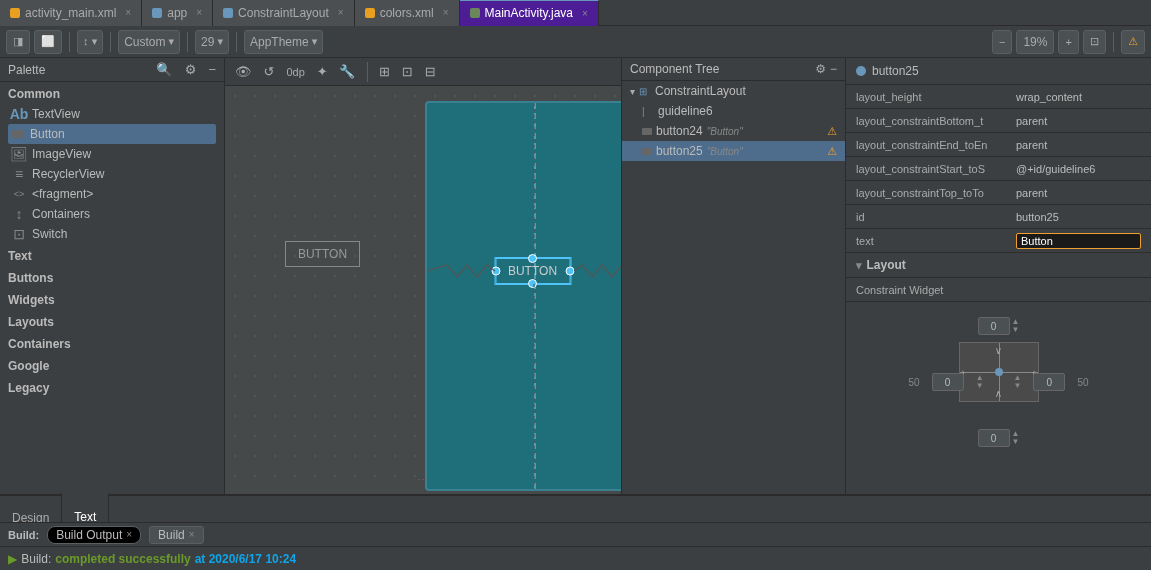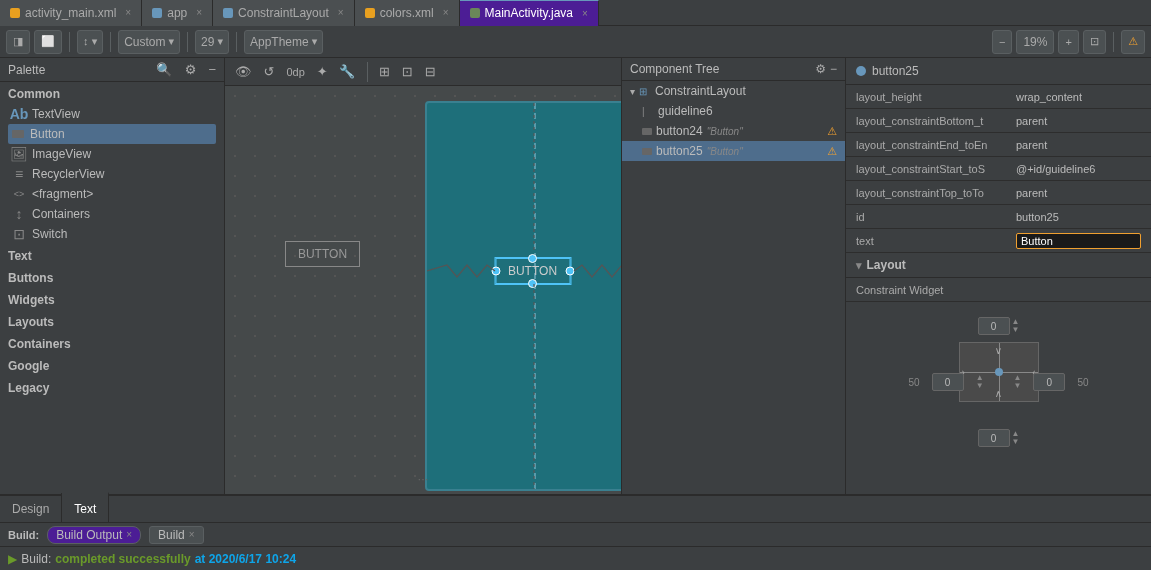--- a/index.html
+++ b/index.html
@@ -174,21 +174,21 @@
       position: absolute; top: 50%; left: 50%; transform: translate(-50%,-50%);
       width: 8px; height: 8px; background: #6897bb; border-radius: 50%;
     }
 
     
     .bottom-tabs {
       display: flex; align-items: center; background: #3c3f41;
       border-top: 2px solid #2b2b2b; height: 28px; flex-shrink: 0;
     }
     .bottom-tab {
-      display: flex; align-items: center; padding: 0 12px; height: 32px;
+      display: flex; align-items: flex-end; padding: 0 12px; height: 32px;
       cursor: pointer; font-size: 12px; color: #aaa; gap: 5px;
       border-right: 1px solid #2b2b2b;
     }
     .bottom-tab.active { background: #3c3f41; color: #fff; border-top: 2px solid #3c3f41; margin-top: -2px; }
 
     
     .status-bar {
       display: flex; align-items: center; background: #3c3f41;
       border-top: 1px solid #2b2b2b; height: 24px; padding: 0 8px; gap: 8px; flex-shrink: 0;
     }
@@ -514,21 +514,21 @@
   <div class="bottom-tab">
     <span>Design</span>
   </div>
   <div class="bottom-tab active">
     <span>Text</span>
   </div>
 </div>
 
 <div style="display:flex;align-items:center;background:#3c3f41;border-top:1px solid #2b2b2b;height:24px;padding:0 8px;gap:8px;flex-shrink:0;">
   <span style="color:#bbb;font-size:11px;font-weight:bold;">Build:</span>
-  <div style="display:flex;align-items:center;background:#4c1d95;border:1px solid #5a5f61;border-radius:8px;padding:0 8px;height:18px;cursor:pointer;font-size:11px;color:#bbb;gap:4px;">
+  <div style="display:flex;align-items:center;background:#000000;border:1px solid #5a5f61;border-radius:8px;padding:0 8px;height:18px;cursor:pointer;font-size:11px;color:#bbb;gap:4px;">
     <span>Build Output</span>
     <span style="color:#888;font-size:10px;">×</span>
   </div>
   <div style="display:flex;align-items:center;background:#4b5052;border:1px solid #5a5f61;border-radius:3px;padding:0 8px;height:18px;cursor:pointer;font-size:11px;color:#bbb;gap:4px;">
     <span>Build</span>
     <span style="color:#888;font-size:10px;">×</span>
   </div>
 </div>
 
 <div class="status-bar">

